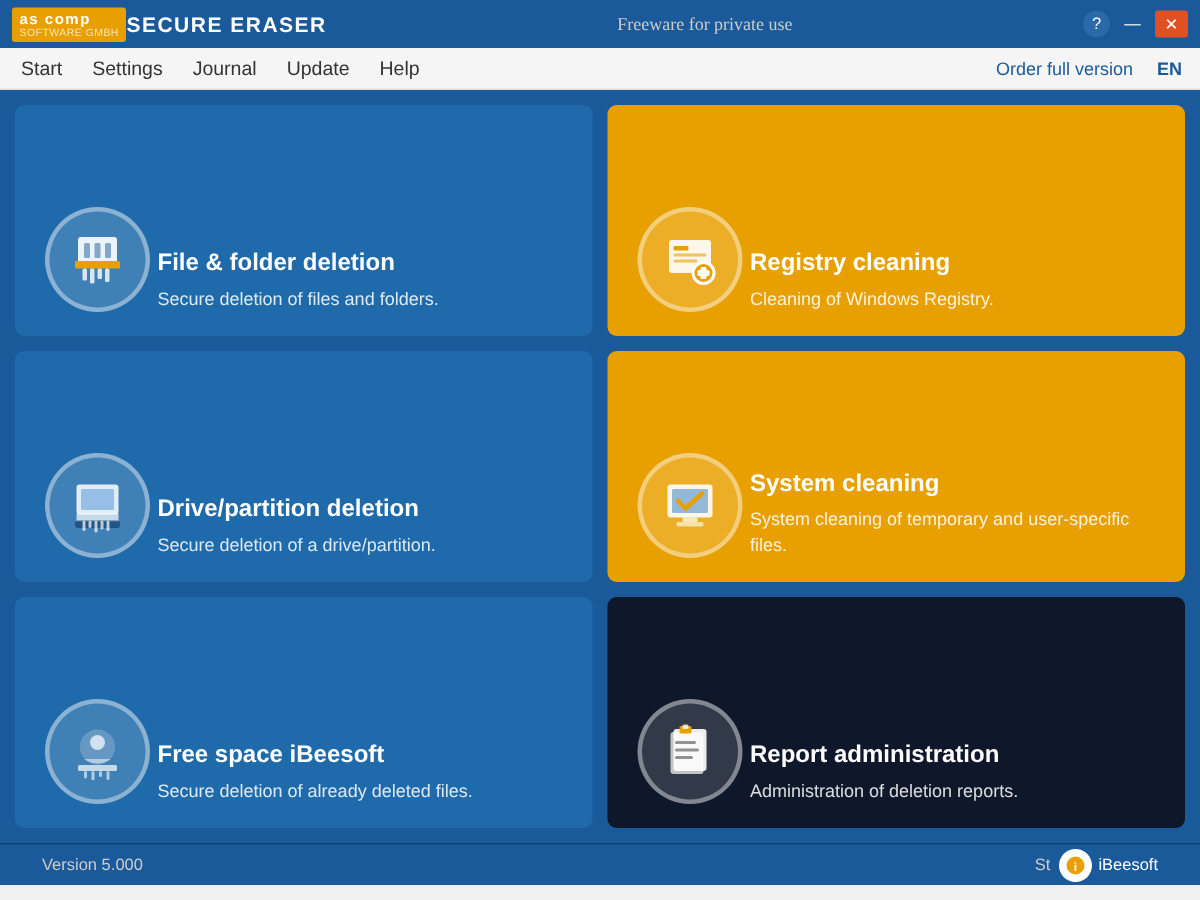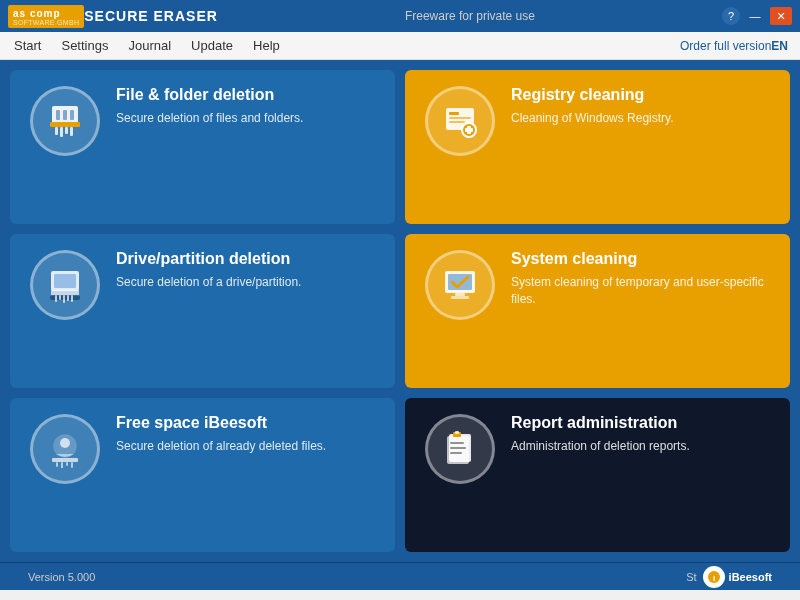--- a/index.html
+++ b/index.html
@@ -39,20 +39,21 @@
       font-weight: bold;
       font-size: 14px;
       letter-spacing: 1px;
       text-transform: uppercase;
     }
     #titlebar-center {
       color: #ccc;
       font-size: 12px;
       flex: 1;
       text-align: center;
+      font-family: Liberation Serif, serif;
     }
     #titlebar-right {
       display: flex;
       align-items: center;
       gap: 4px;
     }
     .win-btn {
       width: 22px;
       height: 18px;
       display: flex;
@@ -90,21 +91,21 @@
     .menu-item {
       padding: 4px 10px;
       font-size: 13px;
       color: #333;
       cursor: pointer;
       border-radius: 2px;
     }
     #menubar-right {
       display: flex;
       align-items: center;
-      gap: 0;
+      gap: 16px;
       font-size: 12px;
       color: #1a5a9a;
       padding-right: 8px;
     }
     #order-link {
       cursor: pointer;
       text-decoration: none;
       color: #1a5a9a;
     }
     #lang-badge {
@@ -120,23 +121,23 @@
       padding: 10px;
       display: grid;
       grid-template-columns: 1fr 1fr;
       grid-template-rows: repeat(3, 1fr);
       gap: 10px;
     }
 
     .tile {
       border-radius: 6px;
       display: flex;
-      align-items: flex-start;
+      align-items: flex-end;
       padding: 16px 20px;
-      gap: 16px;
+      gap: 5px;
       cursor: pointer;
       position: relative;
       overflow: hidden;
     }
 
     .tile-blue { background: #1e6aaa; }
     .tile-gold { background: #e8a000; }
     .tile-dark { background: #0f172a; }
 
     .tile-icon-circle {
@@ -200,21 +201,21 @@
       display: flex;
       align-items: center;
       justify-content: center;
       font-size: 10px;
       font-weight: bold;
       color: #e8a000;
     }
     #ibeesoft-text {
       color: white;
       font-size: 11px;
-      font-weight: bold;
+      font-weight: normal;
     }
 
   </style>
 </head>
 <body>
 
 <div id="titlebar">
   <div id="titlebar-left">
     <div id="logo-box">
       <span style="font-size:10px;font-weight:bold;color:white;letter-spacing:1px;">as comp</span>

